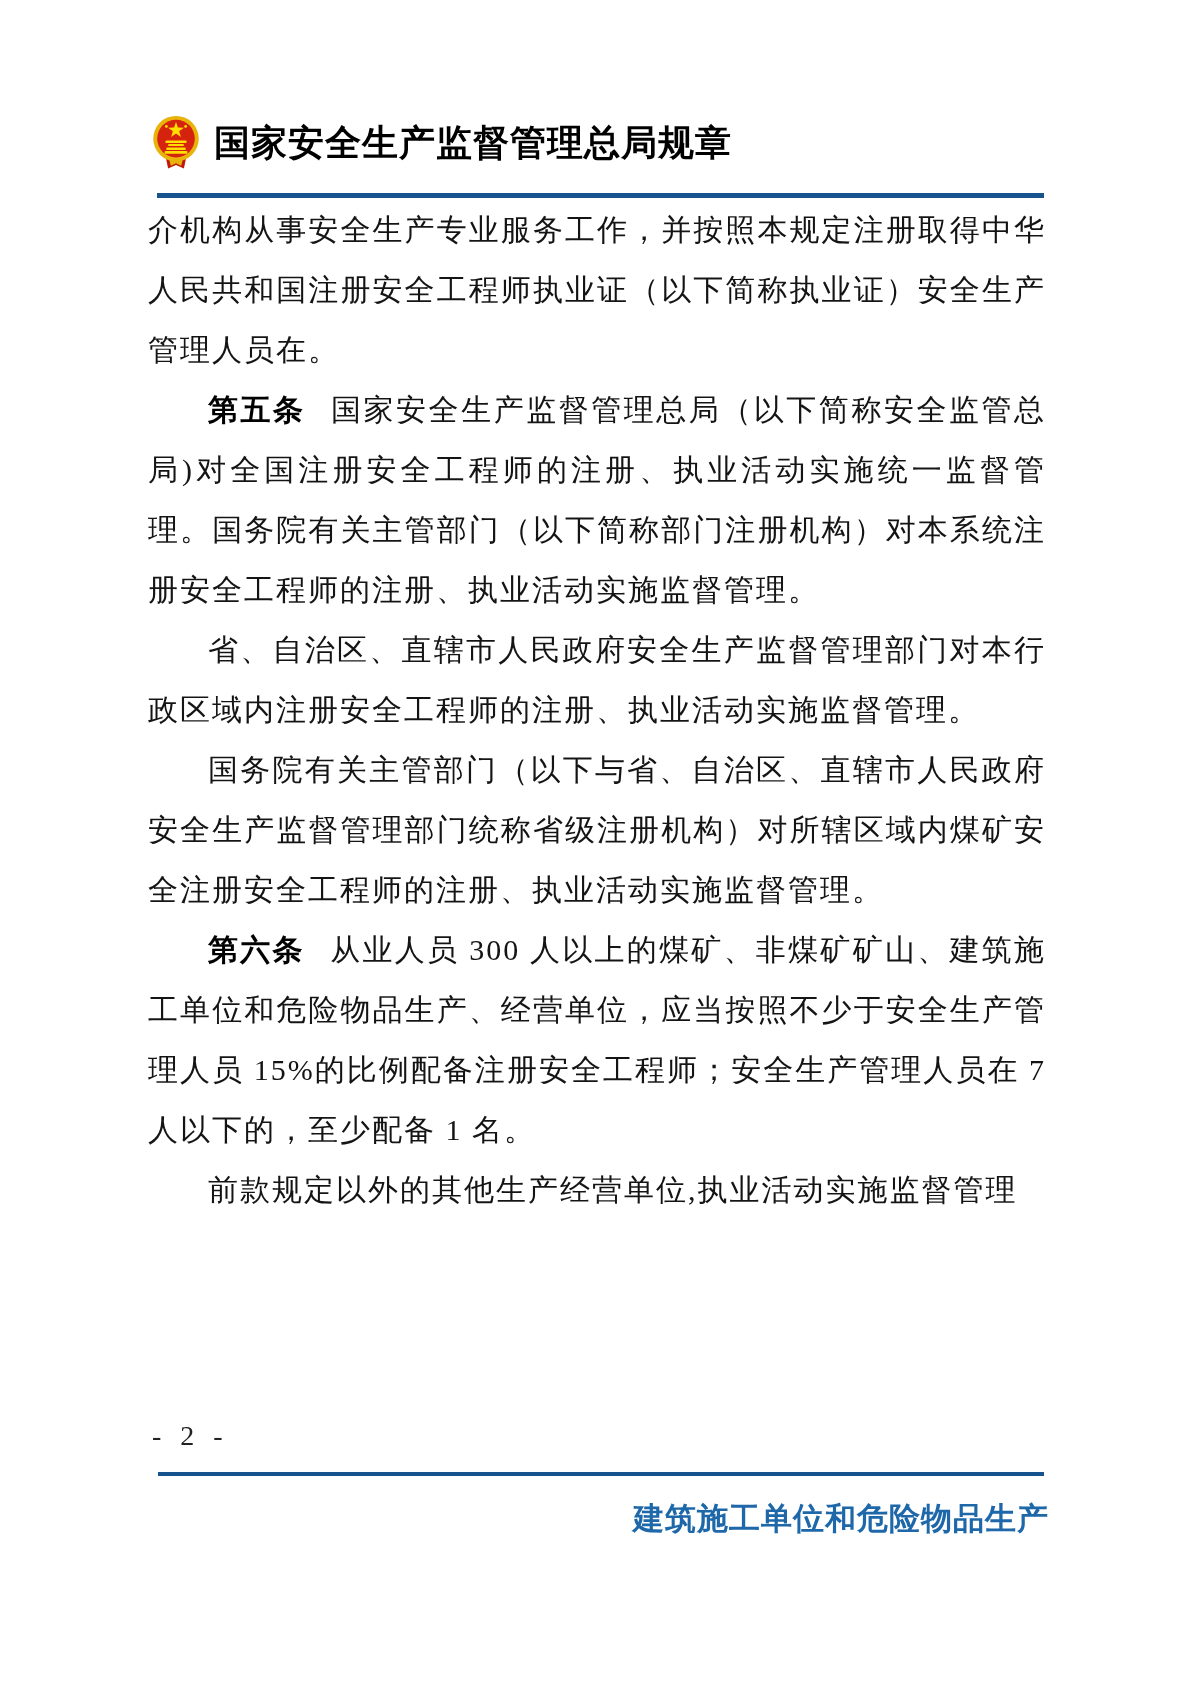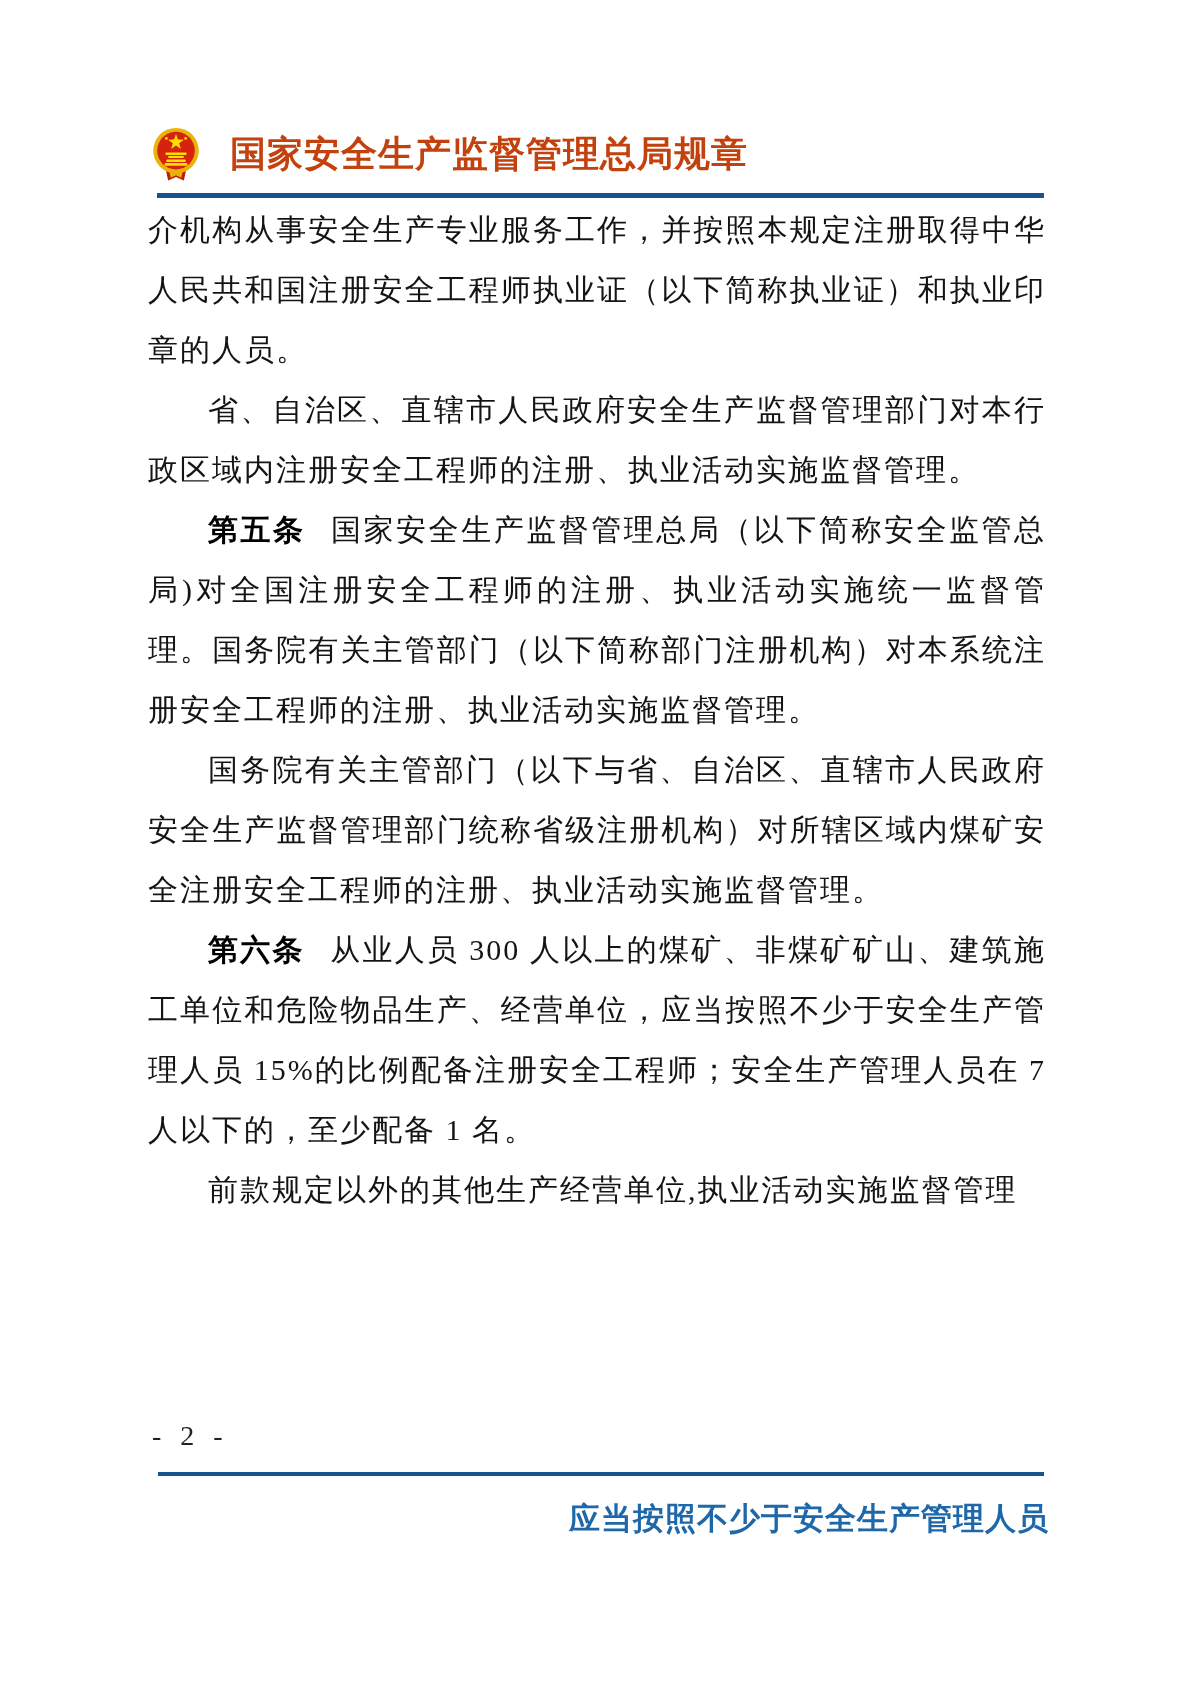--- a/index.html
+++ b/index.html
@@ -11,25 +11,25 @@
     font-family:"Liberation Serif", serif;
     color:#111111;
   }
   
   .doc-header{
     position:absolute;left:148px;top:114px;
     display:flex;align-items:center;gap:10px;
   }
   .emblem{width:56px;height:58px;flex:0 0 auto;}
   .doc-title{
-    margin:16px;
+    margin:0;
     font-family:"Liberation Sans", sans-serif;
     font-size:36px;
     font-weight:bold;
-    color:#c2410c;
+    color:#000000;
     letter-spacing:1px;
     white-space:nowrap;
   }
   .rule{
     position:absolute;
     background:#17538D;
   }
   .header-rule{left:157px;top:193px;width:887px;height:5px;}
   .footer-rule{left:158px;top:1472px;width:886px;height:4px;}
 
@@ -99,27 +99,27 @@
         <rect x="21" y="38" width="22" height="3" rx="1" fill="#FFDE00"></rect>
         <rect x="19" y="42" width="26" height="3.4" rx="1" fill="#FFDE00"></rect>
       </svg>
     </span>
     <h1 class="doc-title">国家安全生产监督管理总局规章</h1>
   </header>
 
   <div class="rule header-rule"></div>
 
   <main class="doc-body" id="body-paragraphs">
-      <p>介机构从事安全生产专业服务工作，并按照本规定注册取得中华人民共和国注册安全工程师执业证（以下简称执业证）和执业印章的人员。</p>
+      <p>介机构从事安全生产专业服务工作，并按照本规定注册取得中华人民共和国注册安全工程师执业证（以下简称执业证）安全生产管理人员在。</p>
+      <p class="indent"><b class="article-label">第五条</b>国家安全生产监督管理总局（以下简称安全监管总局)对全国注册安全工程师的注册、执业活动实施统一监督管理。国务院有关主管部门（以下简称部门注册机构）对本系统注册安全工程师的注册、执业活动实施监督管理。</p>
       <p class="indent">省、自治区、直辖市人民政府安全生产监督管理部门对本行政区域内注册安全工程师的注册、执业活动实施监督管理。</p>
-      <p class="indent"><b class="article-label">第五条</b>国家安全生产监督管理总局（以下简称安全监管总局)对全国注册安全工程师的注册、执业活动实施统一监督管理。国务院有关主管部门（以下简称部门注册机构）对本系统注册安全工程师的注册、执业活动实施监督管理。</p>
       <p class="indent">国务院有关主管部门（以下与省、自治区、直辖市人民政府安全生产监督管理部门统称省级注册机构）对所辖区域内煤矿安全注册安全工程师的注册、执业活动实施监督管理。</p>
       <p class="indent"><b class="article-label">第六条</b>从业人员 300 人以上的煤矿、非煤矿矿山、建筑施工单位和危险物品生产、经营单位，应当按照不少于安全生产管理人员 15%的比例配备注册安全工程师；安全生产管理人员在 7 人以下的，至少配备 1 名。</p>
       <p class="indent">前款规定以外的其他生产经营单位,执业活动实施监督管理</p>
     </main>
 
   <div class="page-number">- 2 -</div>
 
   <div class="rule footer-rule"></div>
 
-  <div class="publisher">应当按照不少于安全生产管理人员</div>
+  <div class="publisher">建筑施工单位和危险物品生产</div>
 
 </div>
 
 </body></html>

